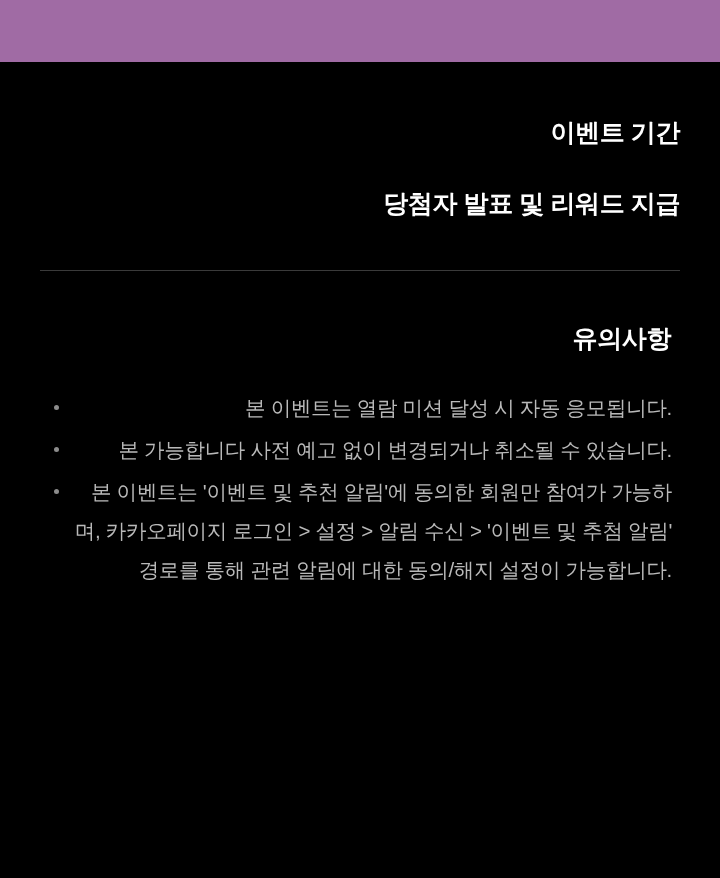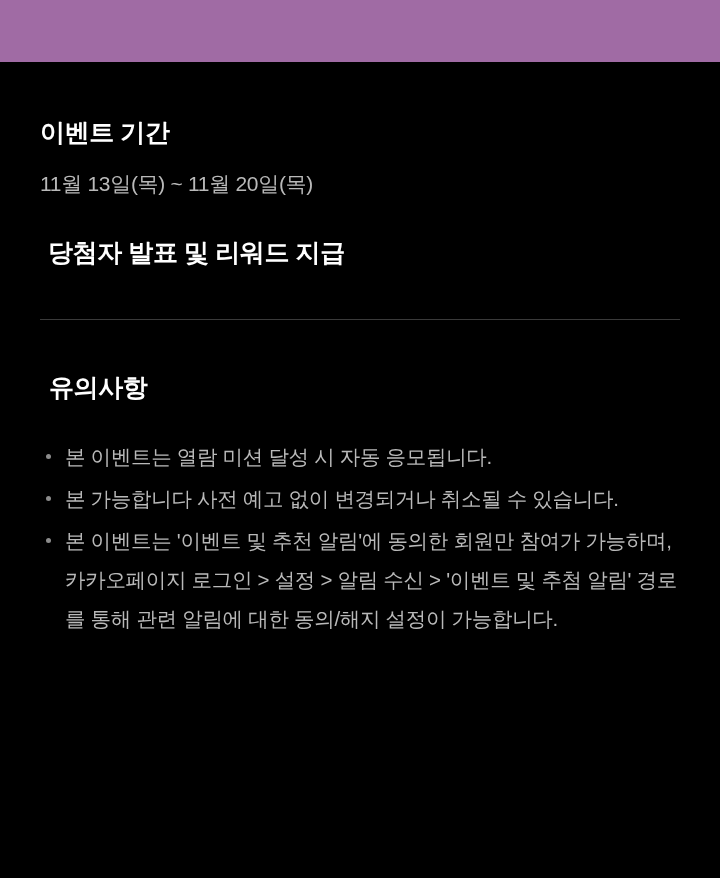--- a/index.html
+++ b/index.html
@@ -12,20 +12,21 @@
     background: #000000;
     font-family: "Liberation Sans", sans-serif;
     overflow: hidden;
   }
   .page {
     position: relative;
     width: 720px;
     height: 878px;
     background: #000000;
     box-sizing: border-box;
+    text-align: right;
   }
   .banner {
     width: 720px;
     height: 62px;
     background: #a06ba4;
   }
   .content {
     padding: 0 40px;
     box-sizing: border-box;
   }
@@ -63,21 +64,21 @@
   .notice-title {
     color: #ffffff;
     font-size: 25px;
     font-weight: bold;
     letter-spacing: -0.4px;
     padding-top: 42px;
     margin: 9px;
   }
   ul.notice-list {
     list-style: none;
-    margin: 0;
+    margin: 8px;
     padding: 24px 0 0 0;
   }
   ul.notice-list li {
     position: relative;
     color: #b9b9b9;
     font-size: 20.5px;
     line-height: 39px;
     letter-spacing: -0.3px;
     padding-left: 25px;
     margin-bottom: 3px;
@@ -97,21 +98,20 @@
 <body>
 
 <div class="page">
 
   <div class="banner" style="background: rgb(160, 107, 164);"></div>
 
   <div class="content">
 
     <div class="section">
       <h2 class="section-title first">이벤트 기간</h2>
-      <p class="section-body">11월 13일(목) ~ 11월 20일(목)</p>
     </div>
 
     <div class="section">
       <h2 class="section-title second">당첨자 발표 및 리워드 지급</h2>
     </div>
 
     <div class="divider"></div>
 
     <div class="section">
       <h2 class="notice-title">유의사항</h2>

